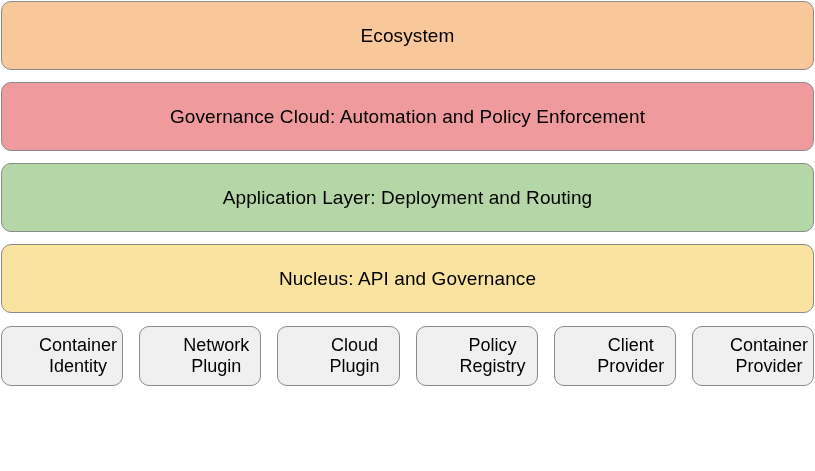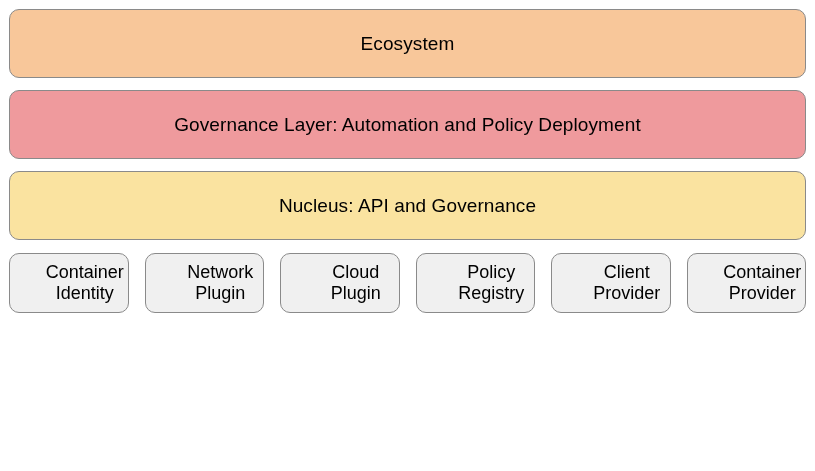--- a/index.html
+++ b/index.html
@@ -11,21 +11,21 @@
     width: 815px;
     height: 471px;
     font-family: "Liberation Sans", sans-serif;
     overflow: hidden;
   }
   #diagram {
     position: relative;
     width: 815px;
     height: 471px;
     box-sizing: border-box;
-    padding: 9px;
+    padding: 1px;
     display: flex;
     flex-direction: column;
   }
   .layer-stack {
     display: flex;
     flex-direction: column;
     gap: 12px;
   }
   .layer-bar {
     height: 69px;
@@ -74,23 +74,26 @@
 <div id="diagram">
 
   <div class="layer-stack">
 
     <div class="layer-bar" style="background:#f8c79a">
       <span>Ecosystem</span>
     </div>
 
 
     <div class="layer-bar" style="background:#ef9a9d">
-      <span>Governance Layer: Automation and Policy Deployment</span>
+      <span>Governance Cloud: Automation and Policy Enforcement</span>
     </div>
 
+    <div class="layer-bar" style="background:#b5d6a7">
+      <span>Application Layer: Deployment and Routing</span>
+    </div>
 
     <div class="layer-bar" style="background:#fae3a0">
       <span>Nucleus: API and Governance</span>
     </div>
 
   </div>
 
   <div class="foundation-row">
 
     <div class="foundation-box">

